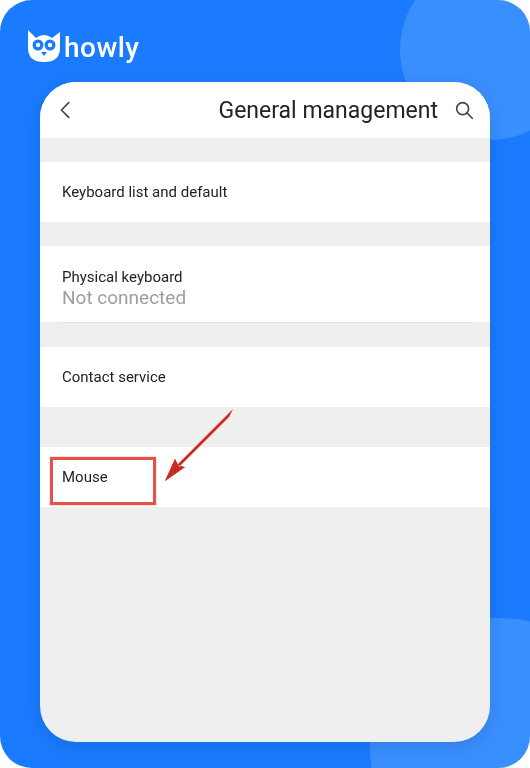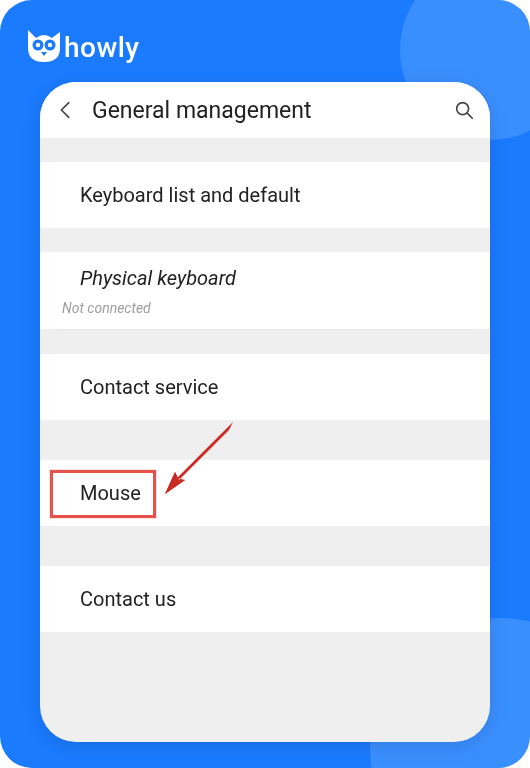--- a/index.html
+++ b/index.html
@@ -68,20 +68,21 @@
       box-shadow: 0 4px 20px rgba(0,0,0,0.12);
       z-index: 3;
     }
     .header {
       background: #fff;
       height: 56px;
       display: flex;
       align-items: center;
       padding: 0 14px;
       gap: 14px;
+      text-align: right;
     }
     .back-icon {
       width: 24px;
       height: 24px;
       cursor: pointer;
       display: flex;
       align-items: center;
       justify-content: center;
     }
     .page-title {
@@ -107,33 +108,31 @@
       background: #e4e4e4;
       margin: 0 18px;
     }
     .row {
       background: #fff;
       padding: 21px 22px;
       cursor: pointer;
       position: relative;
     }
     .row-with-sub {
-      padding: 14px 22px 13px;
-      font-style: italic;
+      padding: 22px 22px 13px;
     }
     .row-label {
-      font-size: 20px;
+      font-size: 15px;
       color: #222;
       font-weight: 400;
-      margin-left: 18px;
     }
     .row-sub {
-      font-size: 14px;
+      font-size: 19px;
       color: #9e9e9e;
-      margin-top: 10px;
+      margin-top: 0;
     }
     .highlight-box {
       position: absolute;
       border: 3px solid #e45249;
       top: 10px;
       left: 10px;
       width: 106px;
       height: 48px;
       pointer-events: none;
       box-shadow: 0 0 0 1px rgba(228,82,73,0.15);
@@ -224,19 +223,16 @@
             </linearGradient>
           </defs>
           <path d="M78 10 L22 66 L30 68 L10 82 L20 60 L24 68 L74 18 Z" fill="url(#ag)"></path>
           <path d="M10 82 L30 68 L24 68 L20 60 Z" fill="#c92a22"></path>
         </svg>
       </div>
     </div>
 
     <div class="gap" style="height:40px"></div>
 
-    <div class="row">
-      <div class="row-label">Contact us</div>
-    </div>
 
     <div class="gap" style="height:60px"></div>
   </div>
 </div>
 
 </body></html>

